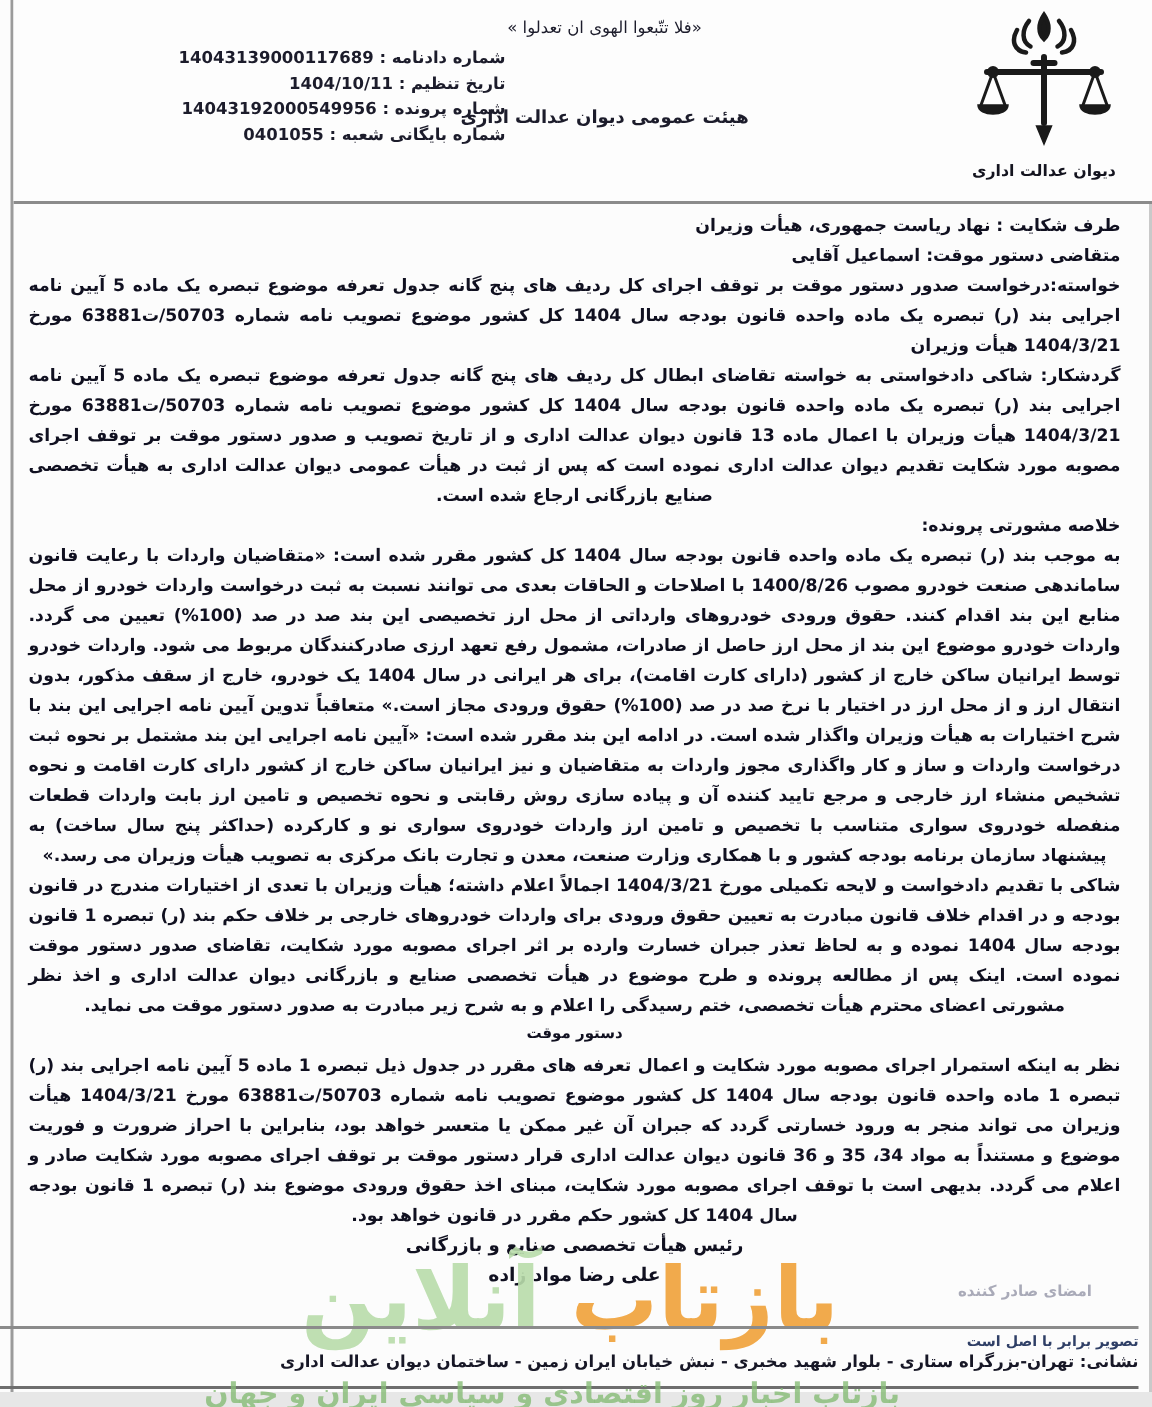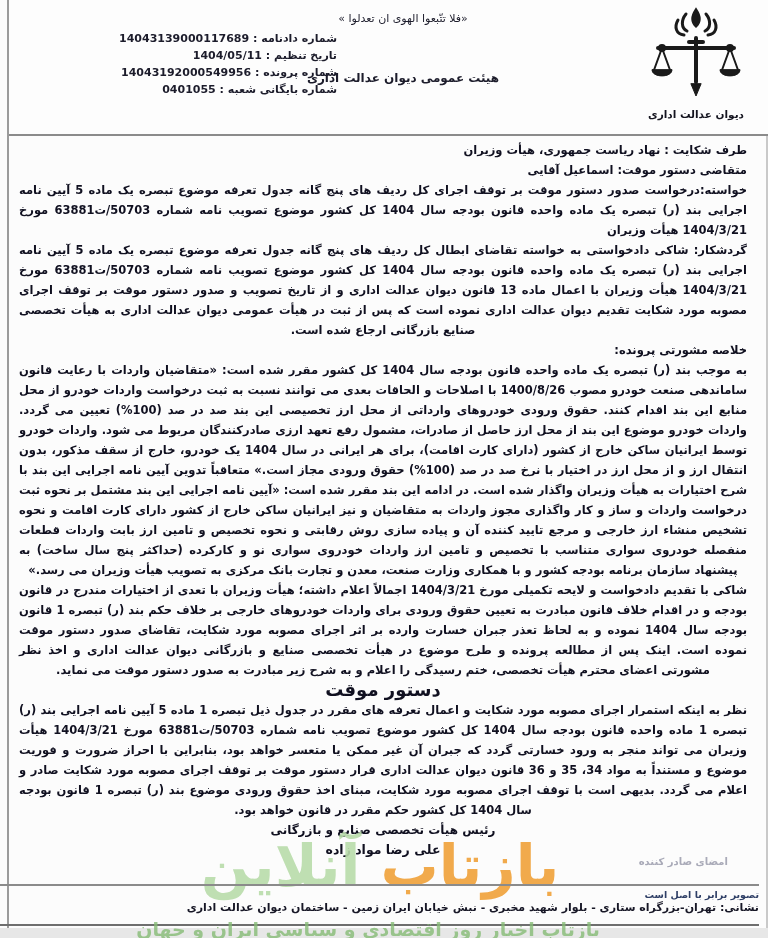--- a/index.html
+++ b/index.html
@@ -24,21 +24,21 @@
   .emblem-wrap svg{display:block;margin:0 auto;}
   .emblem-caption{font-size:10.5px;font-weight:bold;margin-top:2px;color:#14141f;}
 
   
   .body{position:absolute;top:136px;right:9px;left:9px;bottom:50px;padding:4px 12px 0 10px;font-size:11.5px;font-weight:bold;line-height:20px;color:#101020;}
   .body p{margin:0 0 0 0;}
   .line{margin-top:10px;}
   .para{margin-top:10px;text-align:justify;}
   .para.center-last{text-align-last:center;}
   .section-heading{margin-top:12px;font-weight:bold;}
-  .order-heading{margin-top:14px;text-align:center;font-size:18px;font-weight:bold;}
+  .order-heading{margin-top:14px;text-align:center;font-size:10px;font-weight:bold;}
   .sign-title{margin-top:18px;text-align:center;font-size:12px;font-weight:bold;}
   .sign-name{margin-top:22px;text-align:center;font-size:12.5px;font-weight:bold;}
   .sign-note{position:absolute;left:28px;top:856px;right:auto;font-size:10px;color:#a9aab8;font-weight:bold;}
   
   .sign-note{left:auto;right:40px;}
 
   
   .watermark{position:absolute;top:836px;left:170px;width:420px;text-align:center;z-index:1;
     font-size:58px;font-weight:bold;letter-spacing:1px;line-height:60px;opacity:.9;direction:rtl;white-space:nowrap;}
   .wm-first{color:#f0a239;}
@@ -56,21 +56,21 @@
 <body>
 
 <div class="page">
   <div class="left-rule"></div>
   <div class="right-rule"></div>
 
   <div class="header">
 
     <div class="meta-block">
       <div>شماره دادنامه : 14043139000117689</div>
-      <div>تاریخ تنظیم : 1404/05/11</div>
+      <div>تاریخ تنظیم : 1404/10/11</div>
       <div>شماره پرونده : 14043192000549956</div>
       <div>شماره بایگانی شعبه : 0401055</div>
     </div>
 
     <div class="header-center">
       <div class="quran">«فلا تتّبعوا الهوی ان تعدلوا »</div>
       <div class="assembly">هیئت عمومی دیوان عدالت اداری</div>
     </div>
 
     <div class="emblem-wrap">

